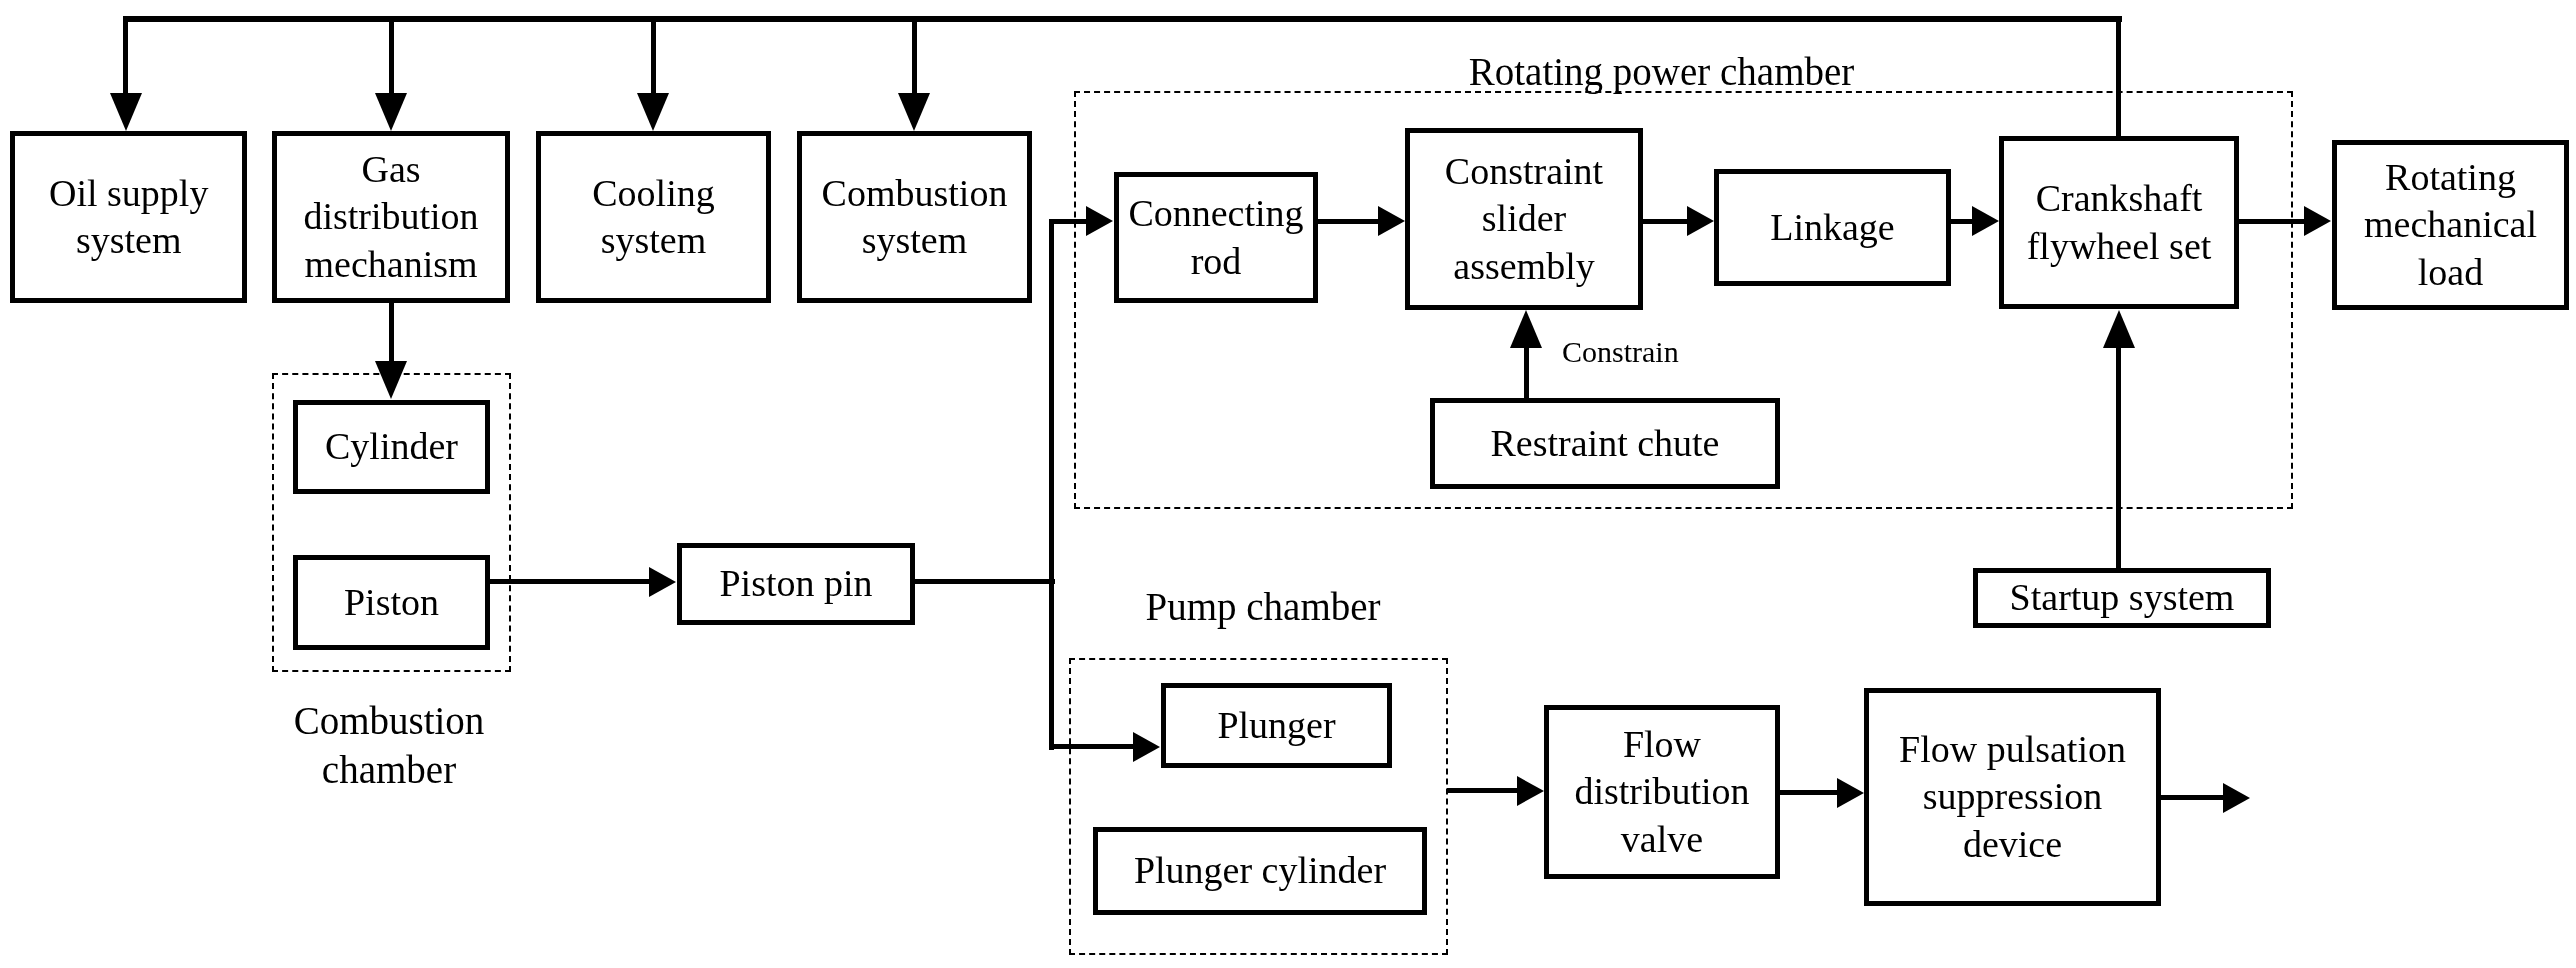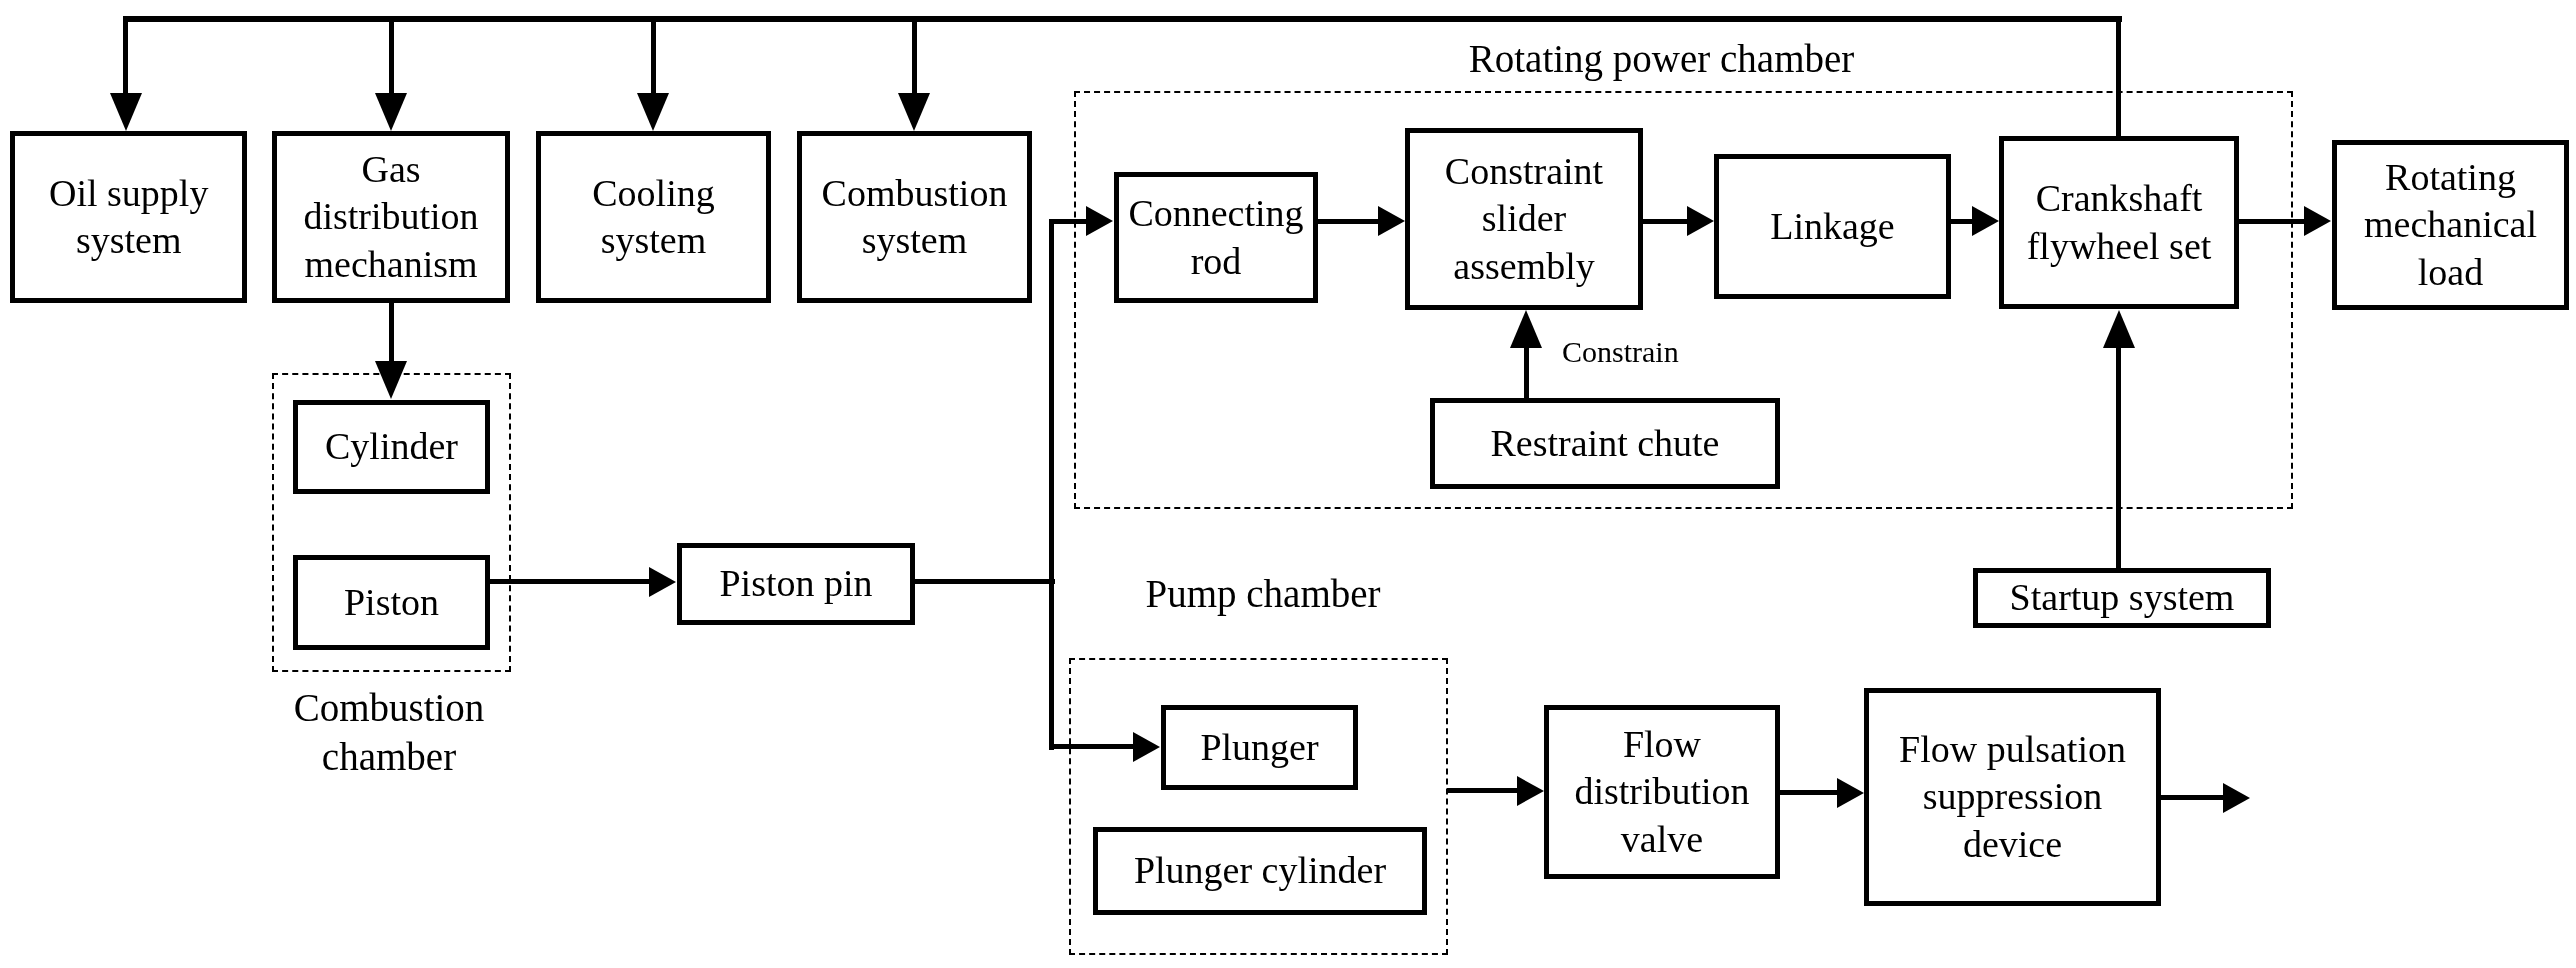--- a/index.html
+++ b/index.html
@@ -30,20 +30,21 @@
     position:absolute;
     border:2.7px dashed var(--line);
     box-sizing:border-box;
     background:transparent;
   }
   .glabel{
     position:absolute;
     font-size:39px;line-height:1.25;
     text-align:center;
     white-space:normal;
+    margin-top:13px;
   }
   .note{
     position:absolute;
     font-size:30px;line-height:1.1;
     white-space:nowrap;
   }
   .ln{position:absolute;background:var(--line);}
   .arr{position:absolute;width:0;height:0;}
   .arr.down{border-left:16.3px solid transparent;border-right:16.3px solid transparent;border-top:38px solid var(--line);}
   .arr.up{border-left:16.3px solid transparent;border-right:16.3px solid transparent;border-bottom:38px solid var(--line);}
@@ -122,21 +123,21 @@
   <div class="box" style="left:797px;top:131px;width:235px;height:172px">
       <span>Combustion system</span>
     </div>
 
   <div class="box" style="left:1114px;top:172px;width:204px;height:131px">
       <span>Connecting rod</span>
     </div>
   <div class="box" style="left:1405px;top:128px;width:238px;height:182px">
       <span>Constraint slider assembly</span>
     </div>
-  <div class="box" style="left:1714px;top:154px;width:237px;height:145px">
+  <div class="box" style="left:1714px;top:169px;width:237px;height:117px">
       <span>Linkage</span>
     </div>
   <div class="box" style="left:1999px;top:136px;width:240px;height:173px">
       <span>Crankshaft flywheel set</span>
     </div>
   <div class="box" style="left:2332px;top:140px;width:237px;height:170px">
       <span>Rotating mechanical load</span>
     </div>
 
   <div class="box" style="left:293px;top:400px;width:197px;height:94px">
@@ -149,21 +150,21 @@
       <span>Piston pin</span>
     </div>
 
   <div class="box" style="left:1430px;top:398px;width:350px;height:91px">
       <span>Restraint chute</span>
     </div>
   <div class="box" style="left:1973px;top:568px;width:298px;height:60px">
       <span>Startup system</span>
     </div>
 
-  <div class="box" style="left:1161px;top:705px;width:197px;height:85px">
+  <div class="box" style="left:1161px;top:683px;width:231px;height:85px">
       <span>Plunger</span>
     </div>
   <div class="box" style="left:1093px;top:827px;width:334px;height:88px">
       <span>Plunger cylinder</span>
     </div>
   <div class="box" style="left:1544px;top:705px;width:236px;height:174px">
       <span>Flow distribution valve</span>
     </div>
   <div class="box" style="left:1864px;top:688px;width:297px;height:218px">
       <span>Flow pulsation suppression device</span>

